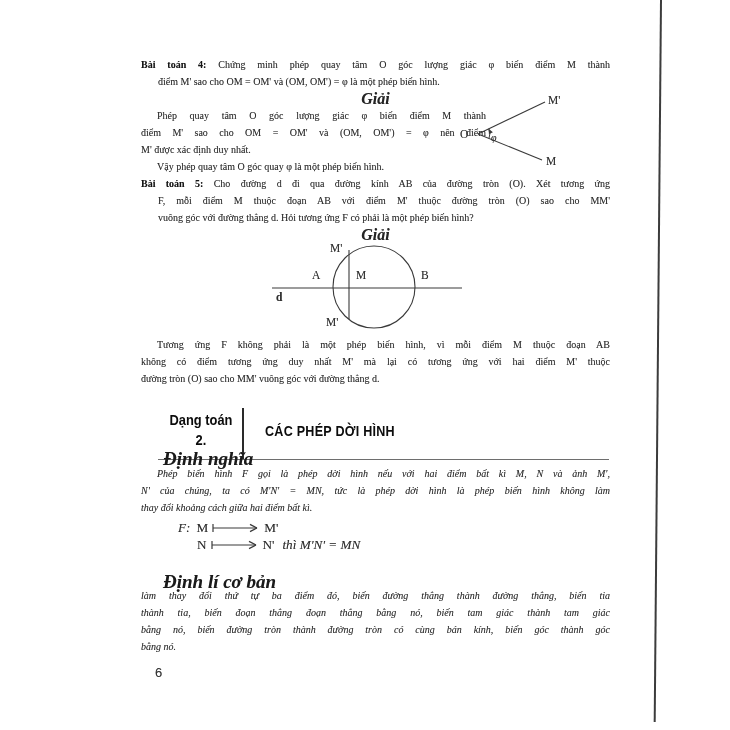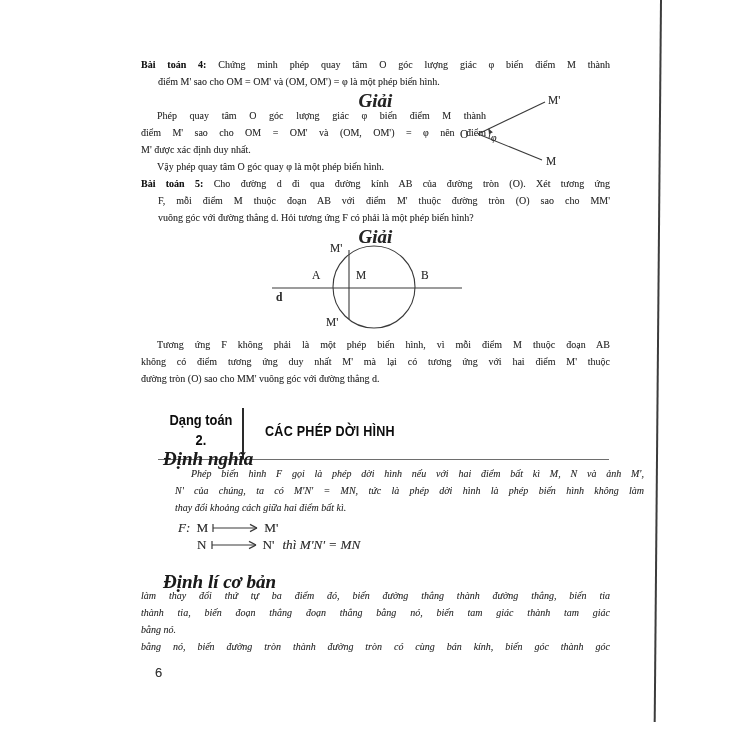--- a/index.html
+++ b/index.html
@@ -7,21 +7,21 @@
     position:relative;width:730px;height:730px;background:#ffffff;overflow:hidden;
     font-family:"Liberation Serif","DejaVu Serif",serif;color:#2e2e2e;
     text-shadow:0 0 .5px rgba(70,70,70,.45);
   }
   .abs{position:absolute;}
   .ln{font-size:10px;line-height:17px;text-align:justify;text-align-last:justify;white-space:normal;}
   .ln.last{text-align-last:left;}
   .hang{padding-left:17px;}
   .ind{text-indent:16px;}
   .plabel{font-weight:bold;color:#141414;}
-  .giai{font-size:19px;font-style:italic;font-weight:600;text-align:center;color:#242424;}
+  .giai{font-size:16px;font-style:italic;font-weight:600;text-align:center;color:#242424;}
   .ital{font-style:italic;}
   .scanline{width:1.6px;background:#3c3c3c;transform:rotate(0.5deg);transform-origin:top center;}
   
   .dang-box{height:53px;}
   .dang-kind{position:absolute;left:0;top:3px;width:86px;text-align:center;
     font-family:"Liberation Sans","DejaVu Sans",sans-serif;font-weight:bold;font-size:14px;
     line-height:20px;color:#0c0c0c;transform:scaleX(.92);transform-origin:center top;text-shadow:none;}
   .dang-div{position:absolute;left:84px;top:1px;width:1.6px;height:51px;background:#2a2a2a;}
   .dang-title{position:absolute;left:107px;top:16px;
     font-family:"Liberation Sans","DejaVu Sans",sans-serif;font-weight:bold;font-size:14.6px;
@@ -99,21 +99,21 @@
     <div class="dang-kind">
       <div>Dạng toán</div>
       <div>2.</div>
     </div>
     <div class="dang-div"></div>
     <div class="dang-title">CÁC PHÉP DỜI HÌNH</div>
     <div class="dang-rule"></div>
   </div>
 
   <div class="abs sec-title" style="left:163px;top:448px;">Định nghĩa</div>
-  <div class="abs ital" style="left:141px;top:465px;width:469px;margin-left:34px;">
+  <div class="abs ital" style="left:141px;top:465px;width:469px;">
     <div class="ln ind">Phép biến hình F gọi là phép dời hình nếu với hai điểm bất kì M, N và ảnh M',</div>
     <div class="ln">N' của chúng, ta có M'N' = MN, tức là phép dời hình là phép biến hình không làm</div>
     <div class="ln last">thay đổi khoảng cách giữa hai điểm bất kì.</div>
   </div>
 
   <div class="abs fnot" style="left:178px;top:519px;">
     <div class="frow">
       <span class="sym ital">F:</span>
       <span class="sym" style="margin-left:6px;">M</span>
       <svg class="maparrow" width="50" height="12" viewBox="0 0 50 12">
@@ -134,19 +134,19 @@
       </svg>
       <span class="sym">N'</span>
       <span class="sym ital" style="margin-left:8px;">thì M'N' = MN</span>
     </div>
   </div>
 
   <div class="abs sec-title" style="left:163px;top:571px;">Định lí cơ bản</div>
   <div class="abs ital" style="left:141px;top:587px;width:469px;">
     <div class="ln">làm thay đổi thứ tự ba điểm đó, biến đường thẳng thành đường thẳng, biến tia</div>
     <div class="ln">thành tia, biến đoạn thẳng đoạn thẳng bằng nó, biến tam giác thành tam giác</div>
+    <div class="ln">bằng nó, biến đường tròn thành đường tròn có cùng bán kính, biến góc thành góc</div>
     <div class="ln last">bằng nó.</div>
-    <div class="ln">bằng nó, biến đường tròn thành đường tròn có cùng bán kính, biến góc thành góc</div>
   </div>
 
   <div class="abs pagenum" style="left:155px;top:665px;">6</div>
 
 </div>
 
 </body></html>

